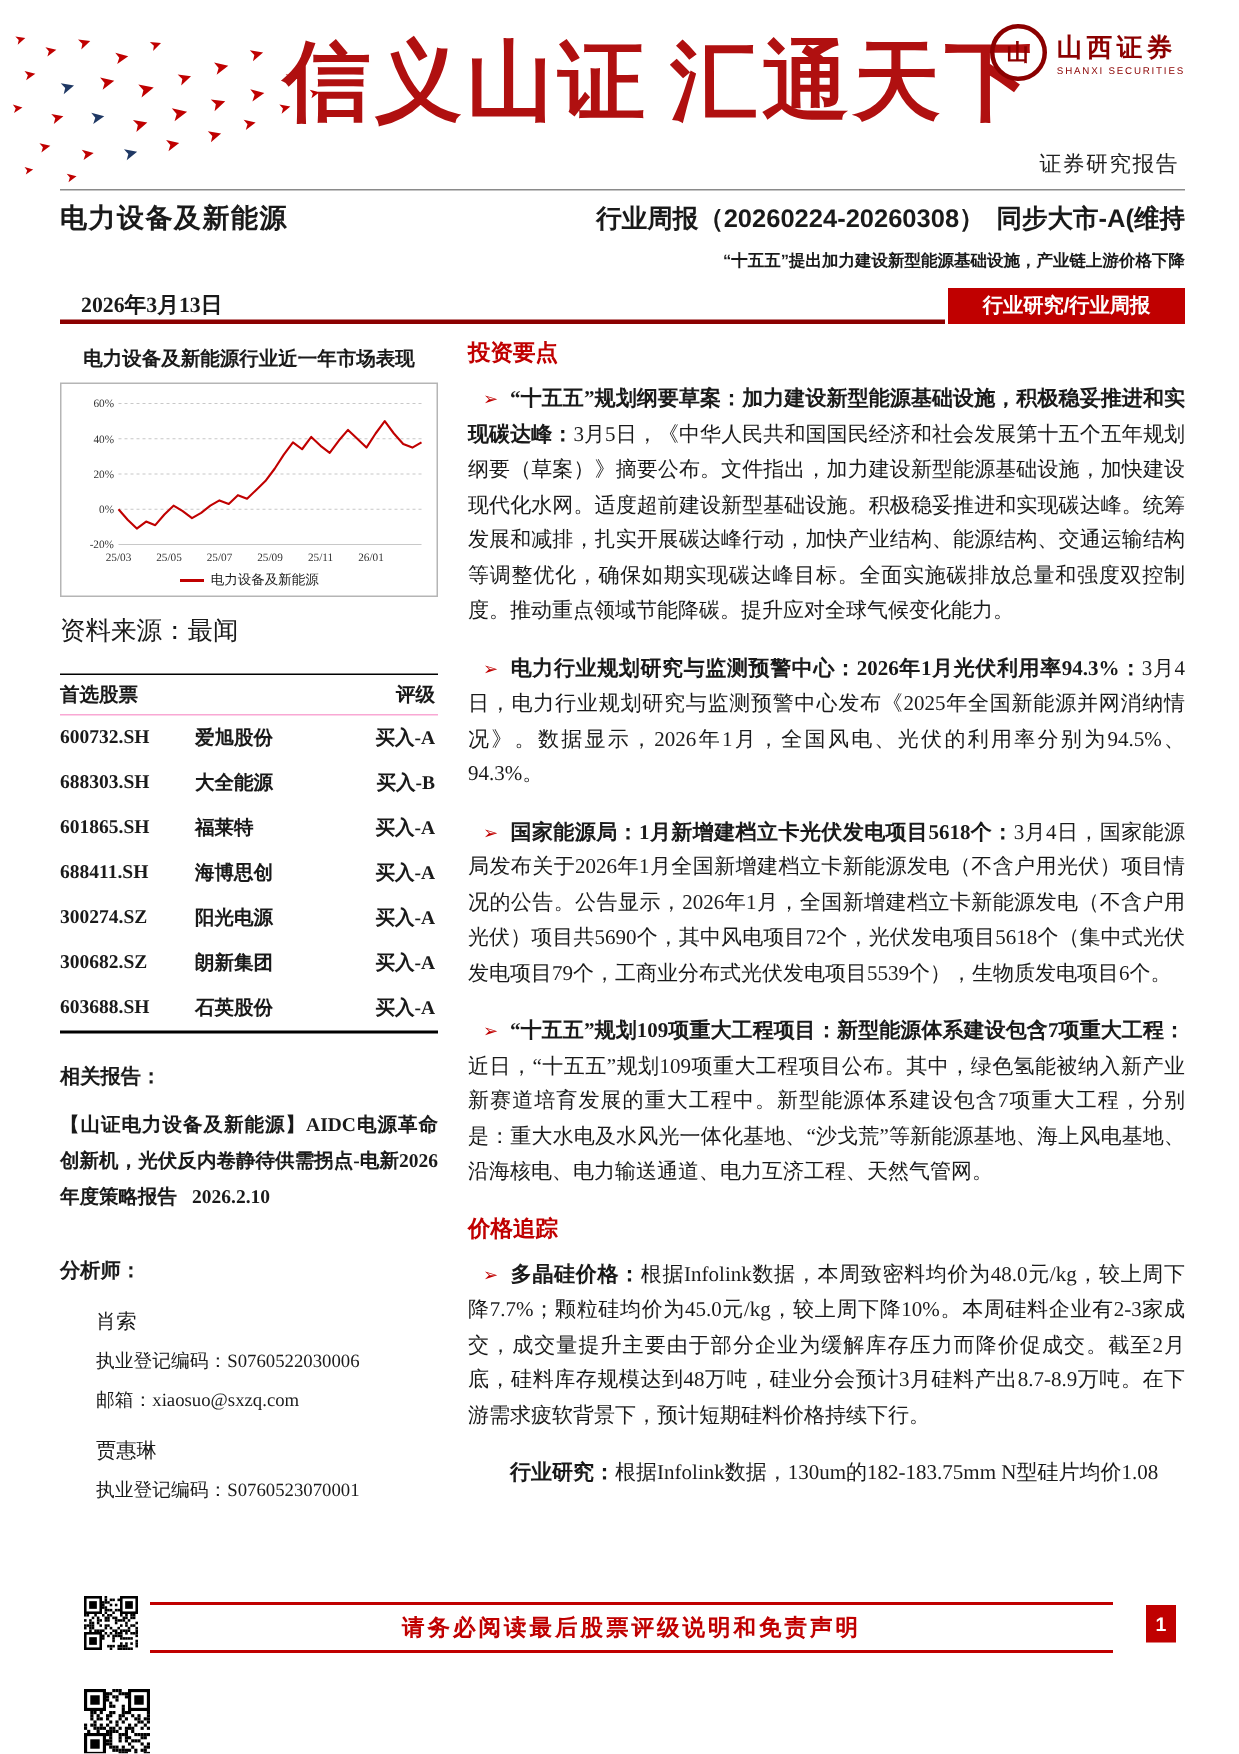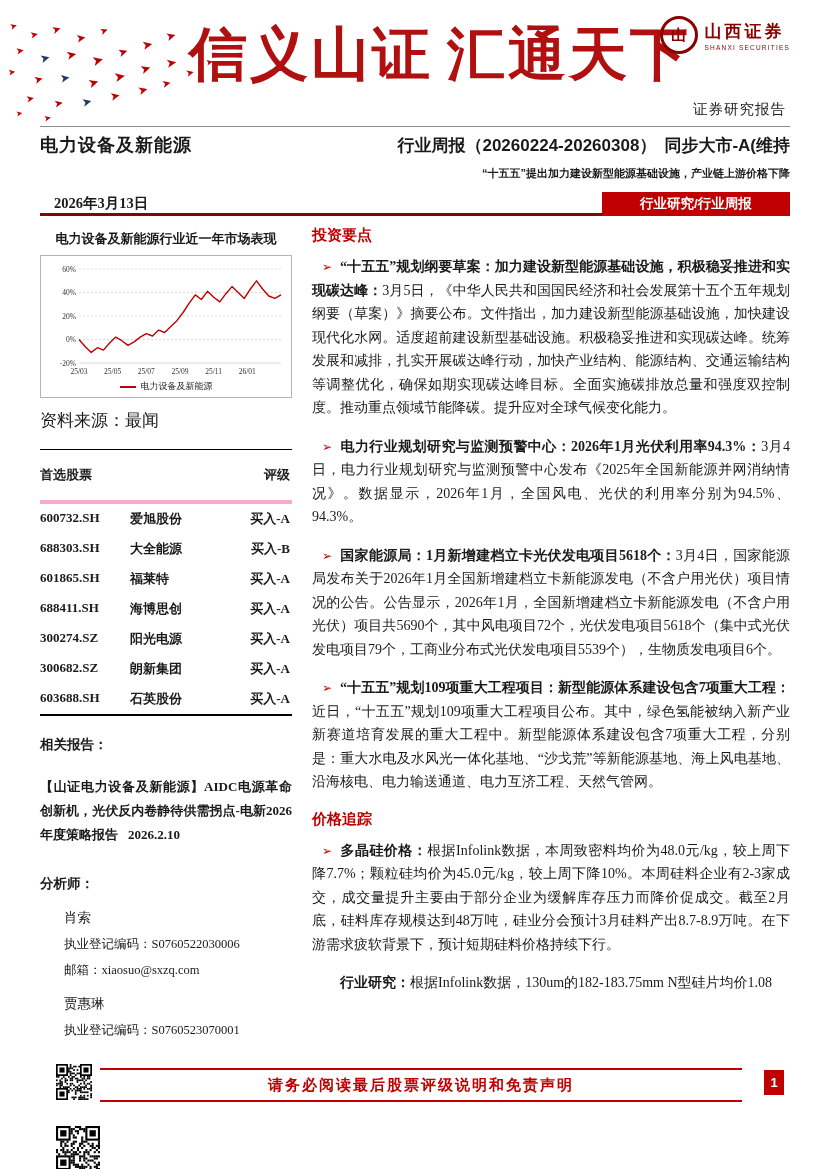--- a/index.html
+++ b/index.html
@@ -37,43 +37,43 @@
   .header-rule{position:absolute;left:40px;right:36px;top:126px;border-top:1px solid #8a8a8a;}
   .title-row{position:absolute;left:40px;right:36px;top:133px;display:flex;justify-content:space-between;align-items:baseline;}
   .industry-title{font-size:18px;font-weight:bold;font-family:"Liberation Sans","DejaVu Sans",sans-serif;letter-spacing:1px;}
   .title-right{display:flex;gap:8px;align-items:baseline;}
   .report-span,.rating-span{font-size:17px;font-weight:bold;font-family:"Liberation Sans","DejaVu Sans",sans-serif;}
   .subtitle-row{position:absolute;right:36px;top:166px;font-size:11px;font-weight:bold;font-family:"Liberation Sans","DejaVu Sans",sans-serif;}
   .date-row{position:absolute;left:40px;right:36px;top:192px;height:24px;}
   .date-text{position:absolute;left:14px;top:2px;font-size:14.5px;font-weight:bold;}
   .date-rule{position:absolute;left:0;bottom:0;right:160px;height:3px;background:var(--deep-red);}
   .category-box{
-    position:absolute;right:0;top:0;width:188px;height:24px;background:var(--accent-red);
+    position:absolute;right:0;top:0;width:158px;height:24px;background:var(--accent-red);
     color:#fff;font-size:13.5px;font-weight:bold;text-align:center;line-height:24px;
     font-family:"Liberation Sans","DejaVu Sans",sans-serif;
   }
   
   .sidebar{position:absolute;left:40px;top:230px;width:252px;}
   .chart-title{font-size:13px;font-weight:bold;text-align:center;margin-bottom:7px;font-family:"Liberation Sans","DejaVu Sans",sans-serif;}
   .chart-box{border:1px solid #b5b5b5;padding:5px 4px 4px;}
   #perf-chart svg{display:block;}
   .chart-legend{display:flex;justify-content:center;align-items:center;gap:5px;margin-top:1px;}
   .legend-swatch{width:16px;height:0;border-top:2px solid var(--accent-red);}
   .legend-label{font-size:9px;}
   .chart-source{font-size:17px;margin-top:11px;}
   .stock-table{margin-top:17px;font-size:13px;font-weight:bold;border-bottom:2px solid #000;}
-  .stock-header{display:flex;border-top:1.5px solid #000;border-bottom:4px solid #f9a8d4;padding:16px 0;align-items:center;}
+  .stock-header{display:flex;border-top:1.5px solid #000;border-bottom:1px solid #f9a8d4;padding:4px 0;align-items:center;}
   .sh-left{flex:1;}
   .sh-right{width:62px;text-align:right;padding-right:2px;}
   .stock-row{display:flex;padding:6px 0;}
   .sr-code{width:86px;}
   .sr-name{flex:1;padding-left:4px;}
   .sr-rating{width:62px;text-align:right;padding-right:2px;}
   .related-title{margin-top:20px;font-size:13.5px;font-weight:bold;font-family:"Liberation Sans","DejaVu Sans",sans-serif;}
-  .report-item{margin-top:21px;font-size:13px;line-height:1.85;text-align:justify;font-weight:bold;}
+  .report-item{margin-top:11px;font-size:13px;line-height:1.85;text-align:justify;font-weight:bold;}
   .report-date{margin-left:10px;}
   .analysts-title{margin-top:28px;font-size:13.5px;font-weight:bold;font-family:"Liberation Sans","DejaVu Sans",sans-serif;}
   .analyst{margin-top:16px;font-size:13px;margin-left:24px;}
   .analyst-name{font-size:13.5px;margin-bottom:4px;}
   .analyst-line{margin-top:9px;font-size:12.5px;}
   
   .main{position:absolute;left:312px;top:226px;width:478px;}
   .section-title{color:var(--accent-red);font-weight:bold;font-size:15px;margin:0 0 10px 0;font-family:"Liberation Sans","DejaVu Sans",sans-serif;}
   .section-title.second{margin-top:16px;}
   .bullet{margin-bottom:15px;}

